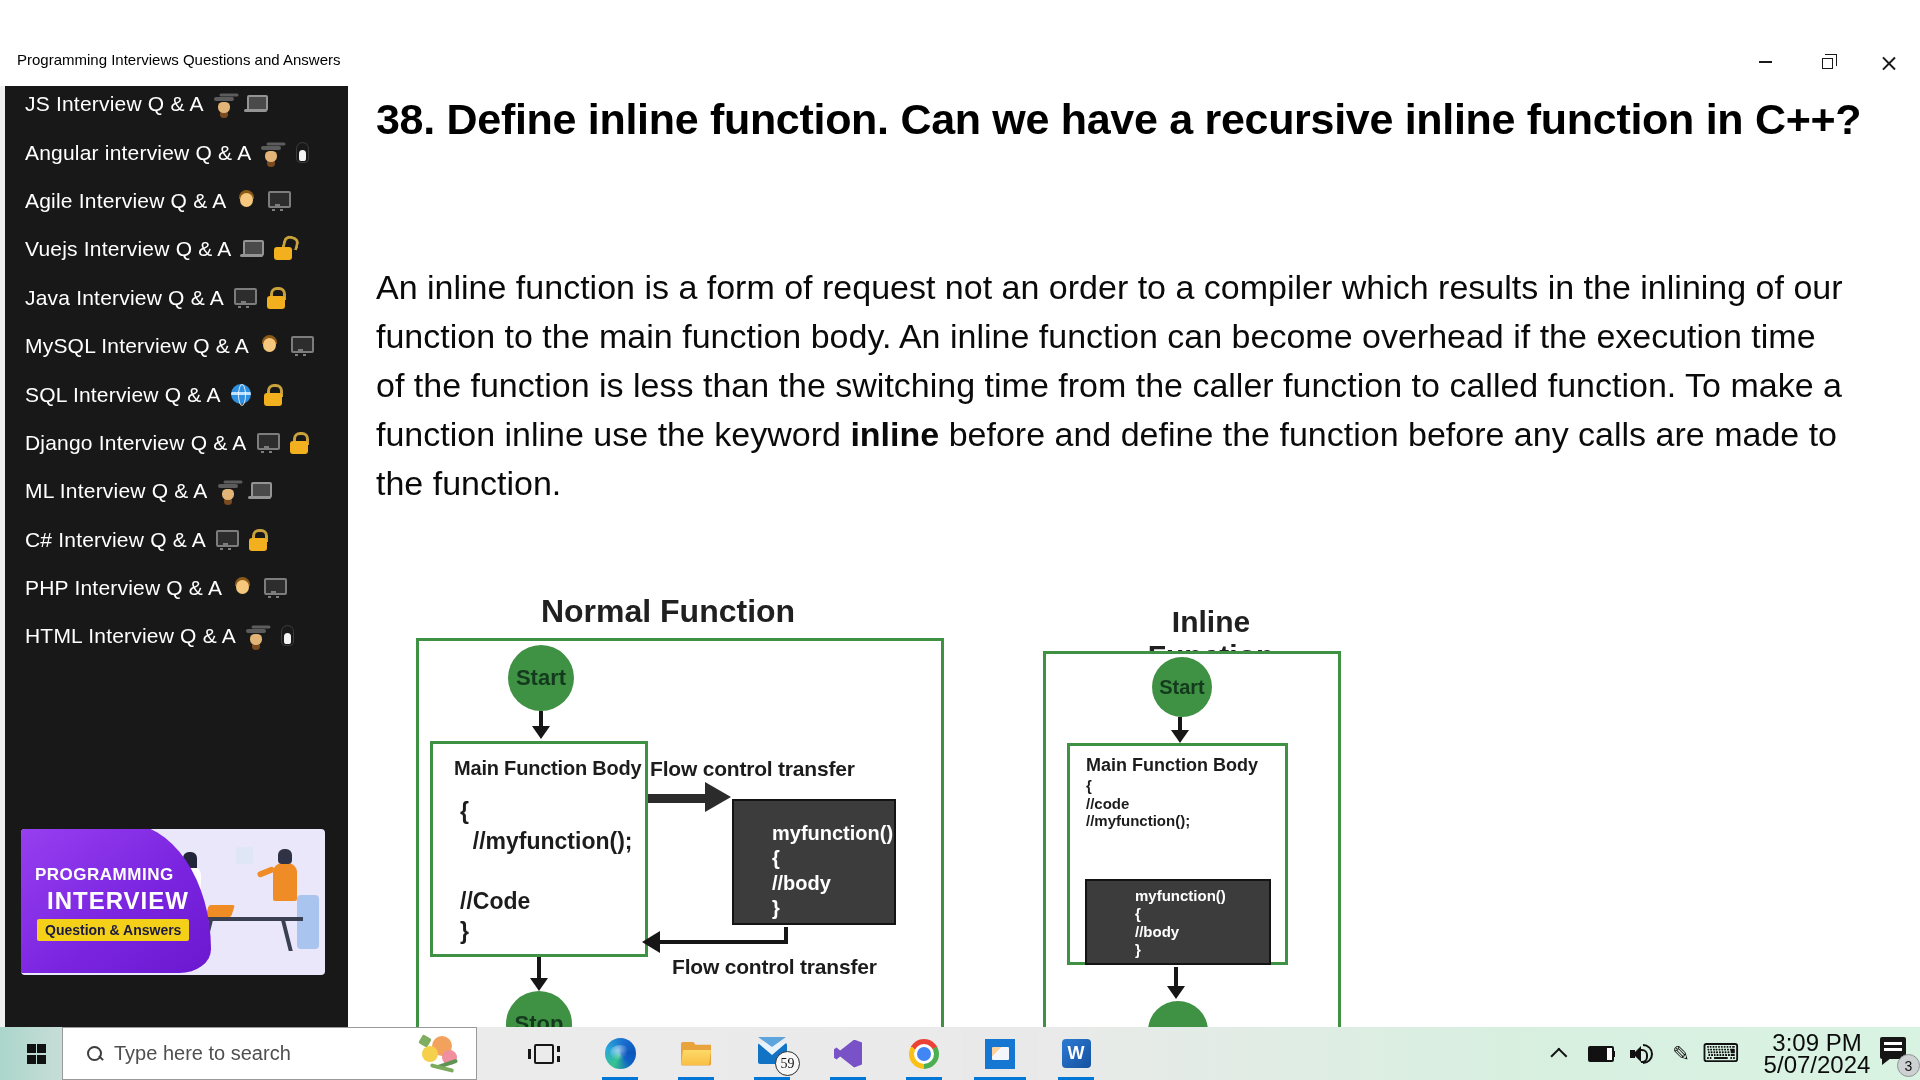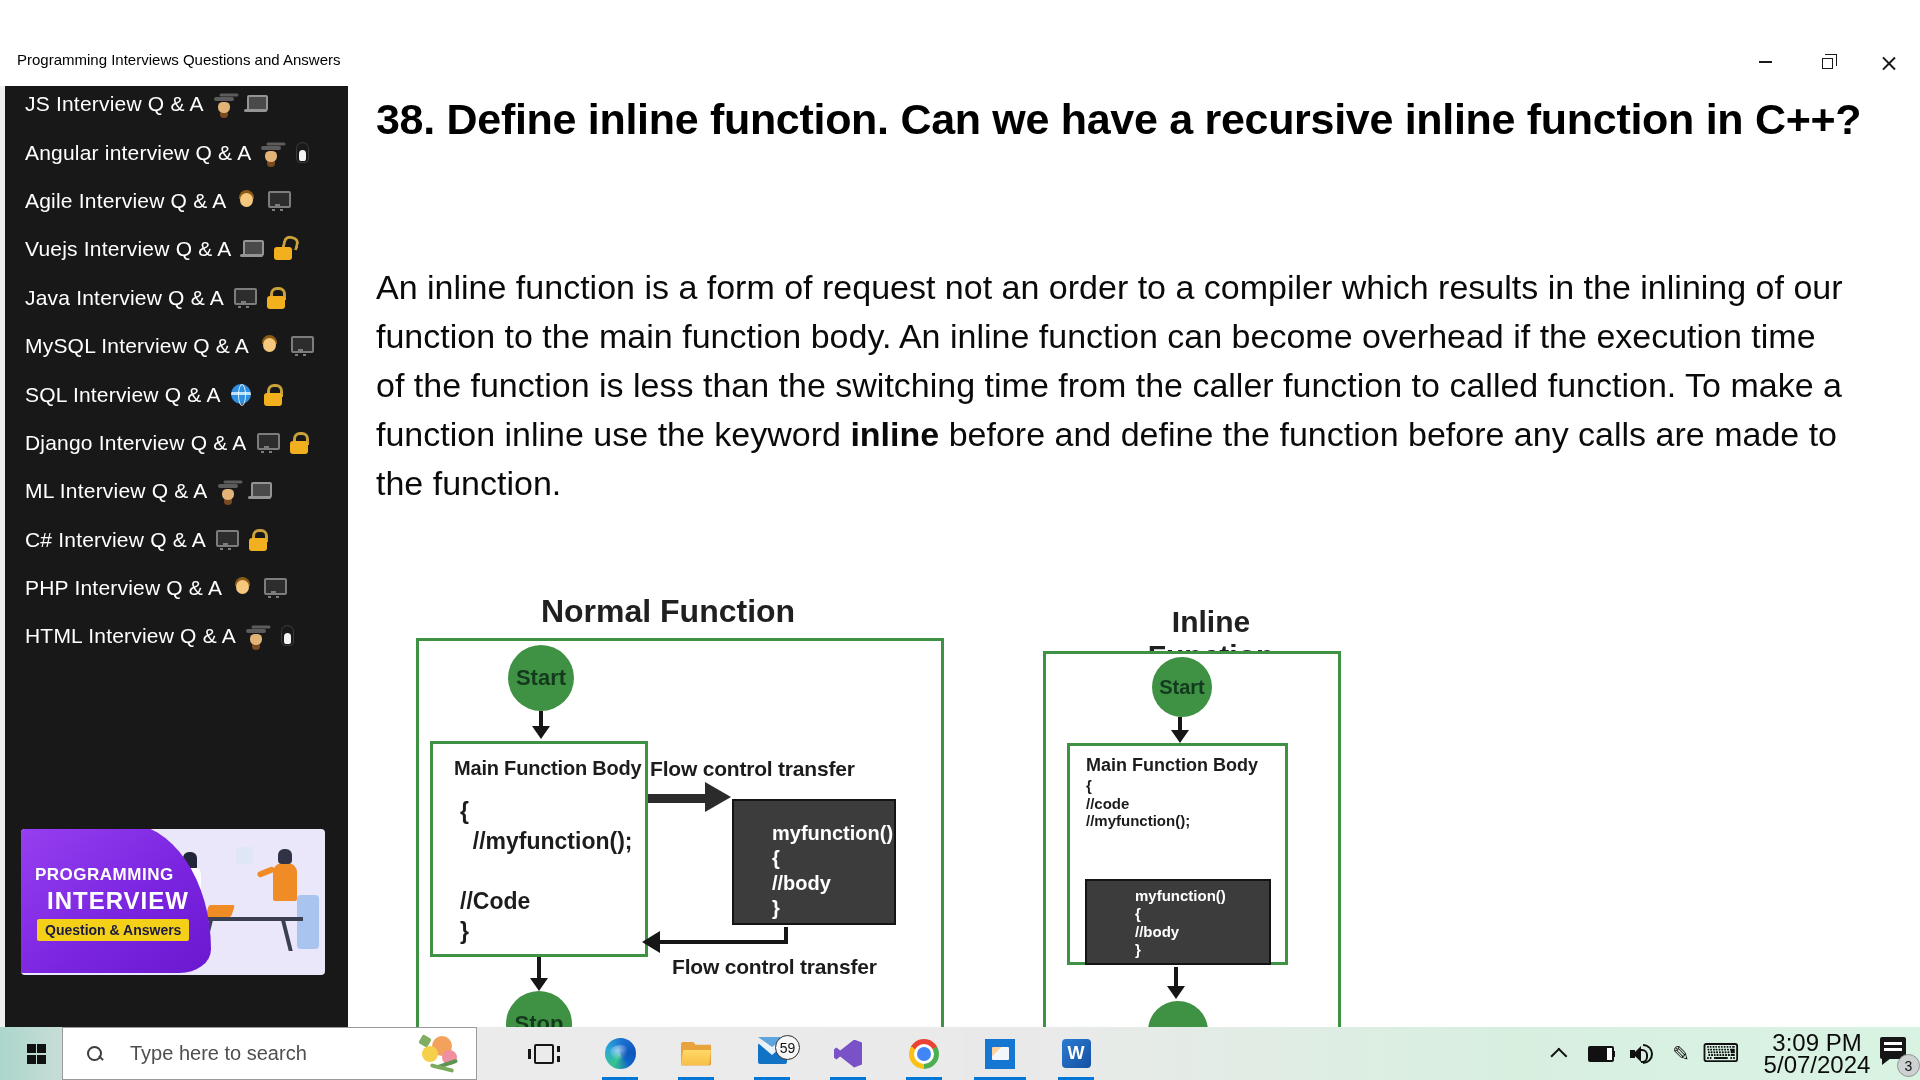--- a/index.html
+++ b/index.html
@@ -102,21 +102,21 @@
   
   #taskbar { position:absolute; left:0; top:1027px; width:1920px; height:53px; z-index:40;
     background:linear-gradient(90deg,#abd6cb 0%,#dfe3e2 6%,#ebebeb 25%,#e9eae9 55%,#d8efe0 78%,#d9f3e3 100%); }
   #start-btn { position:absolute; left:13px; top:0; width:46px; height:53px; display:flex; align-items:center; justify-content:center; }
   .win-logo { width:19px; height:19px; display:grid; grid-template-columns:9px 9px; grid-template-rows:9px 9px; gap:1.5px; }
   .win-logo span { background:#111; }
   #search-box { position:absolute; left:62px; top:0; width:415px; height:53px; background:#fff; border:1px solid #9a9a9a; display:flex; align-items:center; }
   .magnifier { position:relative; width:15px; height:15px; margin-left:24px; }
   .magnifier::before { content:""; position:absolute; left:0; top:0; width:11px; height:11px; border:2px solid #3c3c3c; border-radius:50%; }
   .magnifier::after { content:""; position:absolute; left:11px; top:11px; width:6px; height:2px; background:#3c3c3c; transform:rotate(45deg); }
-  #search-input { border:none; outline:none; margin-left:28px; font-size:20px; color:#0f172a; width:230px; font-family:inherit; background:transparent; }
+  #search-input { border:none; outline:none; margin-left:12px; font-size:20px; color:#0f172a; width:230px; font-family:inherit; background:transparent; }
   #search-input::placeholder { color:#4f4f4f; }
   .flower { position:absolute; right:14px; top:6px; width:44px; height:42px; }
   .flower i { position:absolute; border-radius:50%; }
   .flower .f1 { left:14px; top:2px; width:20px; height:20px; background:#f2a25c; }
   .flower .f2 { left:4px; top:12px; width:16px; height:16px; background:#f5d04b; }
   .flower .f3 { left:24px; top:16px; width:15px; height:15px; background:#ef8f9f; }
   .flower .f4 { left:2px; top:2px; width:10px; height:10px; background:#7fae62; border-radius:2px; transform:rotate(30deg); }
   .flower .f5 { left:18px; top:28px; width:22px; height:4px; background:#5d9453; border-radius:2px; transform:rotate(-18deg); }
   .flower .f6 { left:12px; top:32px; width:24px; height:4px; background:#7cab5e; border-radius:2px; transform:rotate(14deg); }
 
@@ -134,21 +134,21 @@
   .g-edge { width:31px; height:31px; border-radius:50%; background:conic-gradient(from 210deg,#36c48e,#2aa7d8 22%,#1b6fd0 45%,#0d55bb 65%,#0f63c6 80%,#36c48e 100%); }
   .g-edge::before { content:""; position:absolute; left:5px; top:7px; width:21px; height:15px; border-radius:50%; background:radial-gradient(circle at 38% 35%, rgba(255,255,255,.55), rgba(255,255,255,0) 62%); }
 
   .g-file-explorer { width:30px; height:24px; }
   .g-file-explorer::before { content:""; position:absolute; left:0; top:0; width:30px; height:24px; background:#e8a33d; border-radius:2px; clip-path:polygon(0 0,40% 0,48% 14%,100% 14%,100% 100%,0 100%); }
   .g-file-explorer::after { content:""; position:absolute; left:1px; top:8px; width:28px; height:15px; background:linear-gradient(180deg,#ffd968,#f7bf45); border-radius:1px; transform:skewX(-8deg); }
 
   .g-mail { width:29px; height:21px; background:#1272c4; border-radius:2px; }
   .g-mail::before { content:""; position:absolute; left:0; top:0; width:0; height:0; border-left:14.5px solid transparent; border-right:14.5px solid transparent; border-top:12px solid #e9f3fc; }
   .g-mail::after { content:""; position:absolute; left:0; top:-6px; width:0; height:0; border-left:14.5px solid transparent; border-right:14.5px solid transparent; border-top:10px solid #5ea4dd; }
-  .tb-badge { position:absolute; right:10px; bottom:20px; width:25px; height:25px; border-radius:50%; background:#f7f7f7; border:1.6px solid #2e2e2e; color:#111; font-size:14px; display:flex; align-items:center; justify-content:center; z-index:2; }
+  .tb-badge { position:absolute; right:10px; bottom:4px; width:25px; height:25px; border-radius:50%; background:#f7f7f7; border:1.6px solid #2e2e2e; color:#111; font-size:14px; display:flex; align-items:center; justify-content:center; z-index:2;font-family:Liberation Serif, serif; }
 
   .g-visual-studio { width:28px; height:28px; background:#7a52c7; clip-path:polygon(72% 0,100% 11%,100% 89%,72% 100%,22% 61%,9% 71%,0 65%,0 35%,9% 29%,22% 39%,45% 21%); }
 
   .g-chrome { width:30px; height:30px; border-radius:50%; background:conic-gradient(from -60deg,#ea4335 0 33.3%,#4caf50 0 66.6%,#fbc116 0 100%); }
   .g-chrome::before { content:""; position:absolute; left:8px; top:8px; width:14px; height:14px; border-radius:50%; background:#4285f4; box-shadow:0 0 0 3px #fff; }
 
   .g-photo-app { width:30px; height:30px; background:#1677d2; display:flex; align-items:center; justify-content:center; }
   .g-photo-app::before { content:""; width:17px; height:13px; background:linear-gradient(135deg,#ffd29d 0 32%,#f3f6fb 32% 100%); border-radius:1px; }
 
   .g-word { width:29px; height:29px; border-radius:4px; background:linear-gradient(135deg,#2b7cd3,#1550a0); color:#fff; font-weight:bold; font-size:18px; display:flex; align-items:center; justify-content:center; }

